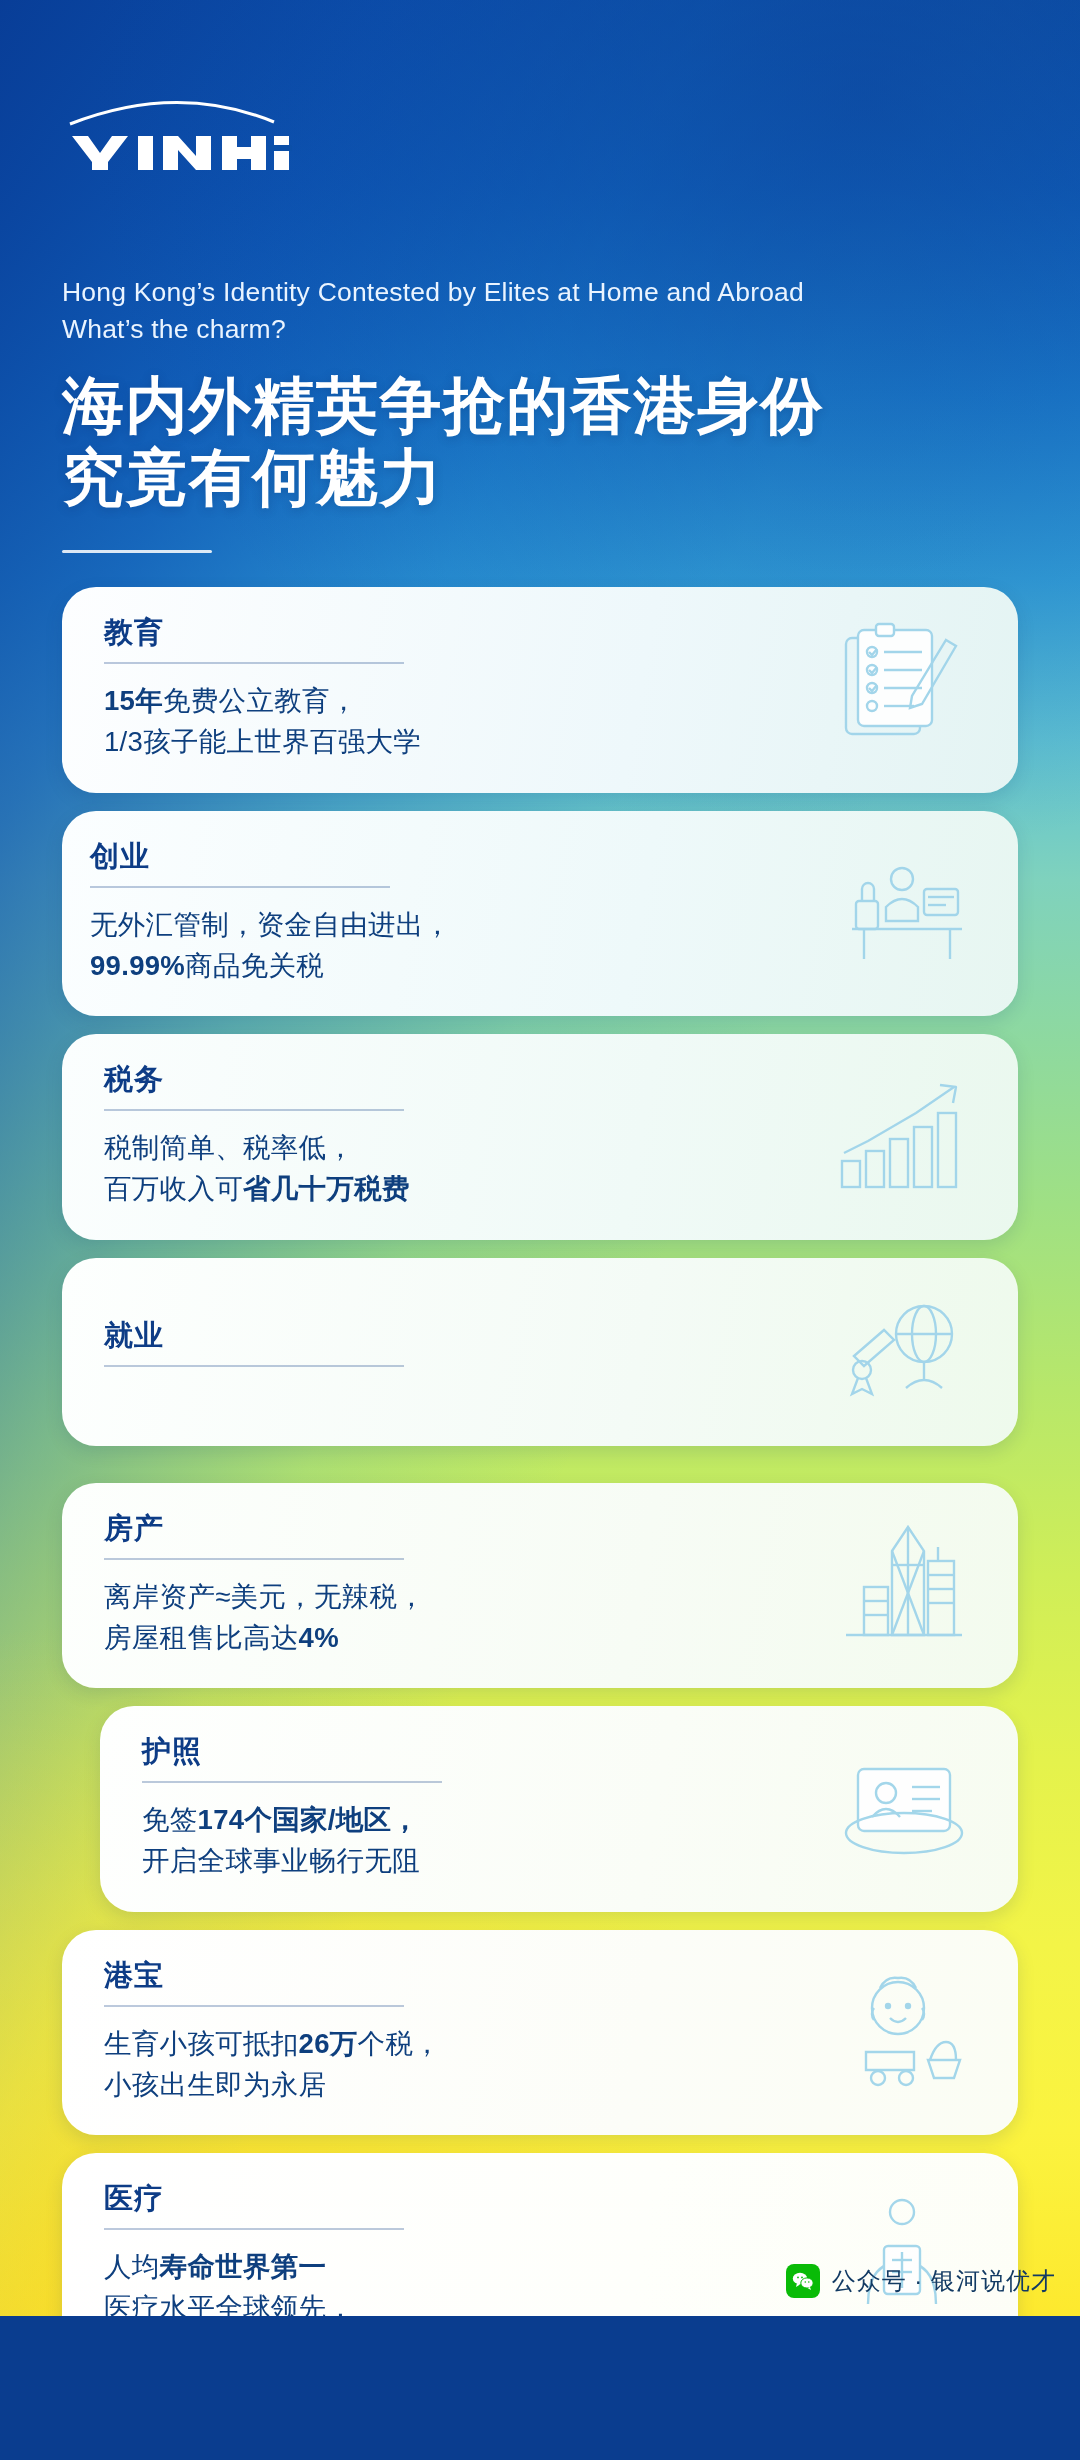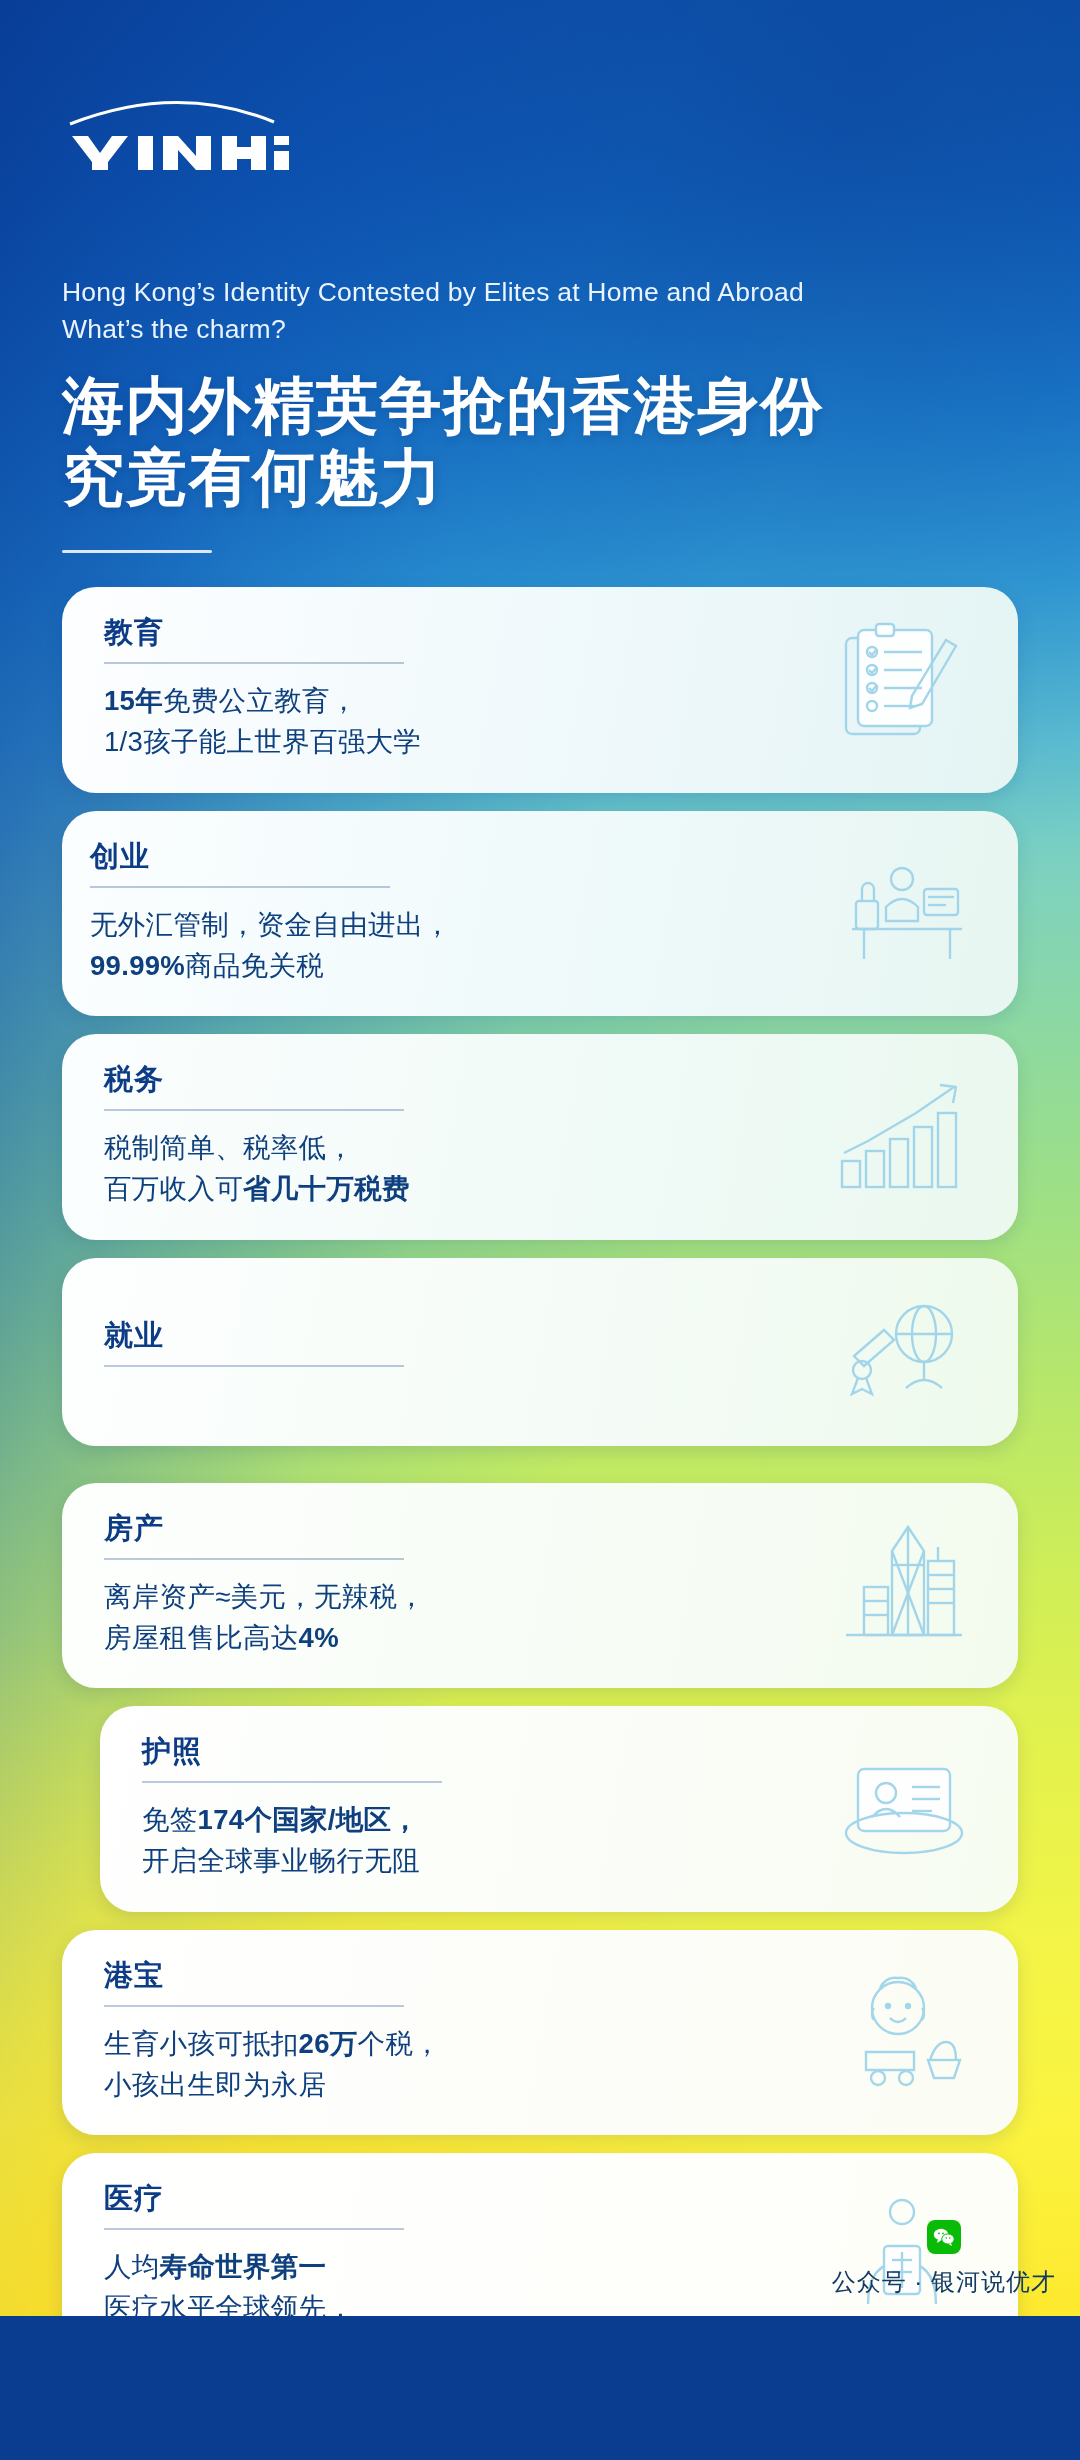--- a/index.html
+++ b/index.html
@@ -174,21 +174,20 @@
     text-shadow: 0 2px 8px rgba(120,130,0,0.18);
   }
   .wechat-bar {
     position: absolute;
     right: 24px;
     bottom: 18px;
     display: flex;
     align-items: center;
     gap: 12px;
     z-index: 4;
-    flex-direction: column;
   }
   .wechat-icon {
     width: 34px; height: 34px;
     border-radius: 8px;
     background: #09bb07;
     display: flex; align-items: center; justify-content: center;
   }
   .wechat-text {
     color: #123a63;
     font-size: 24px;

